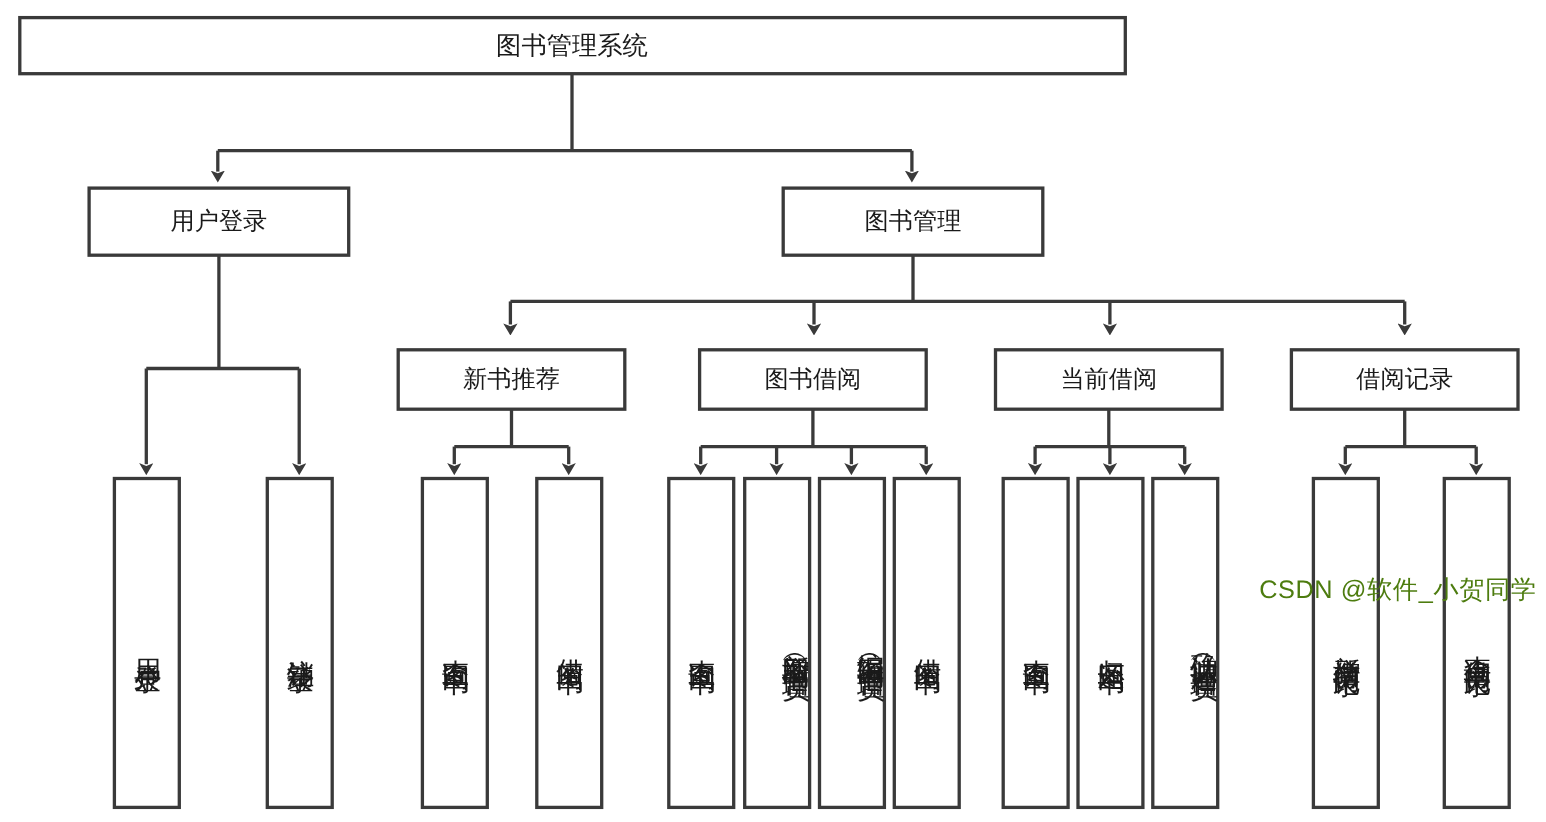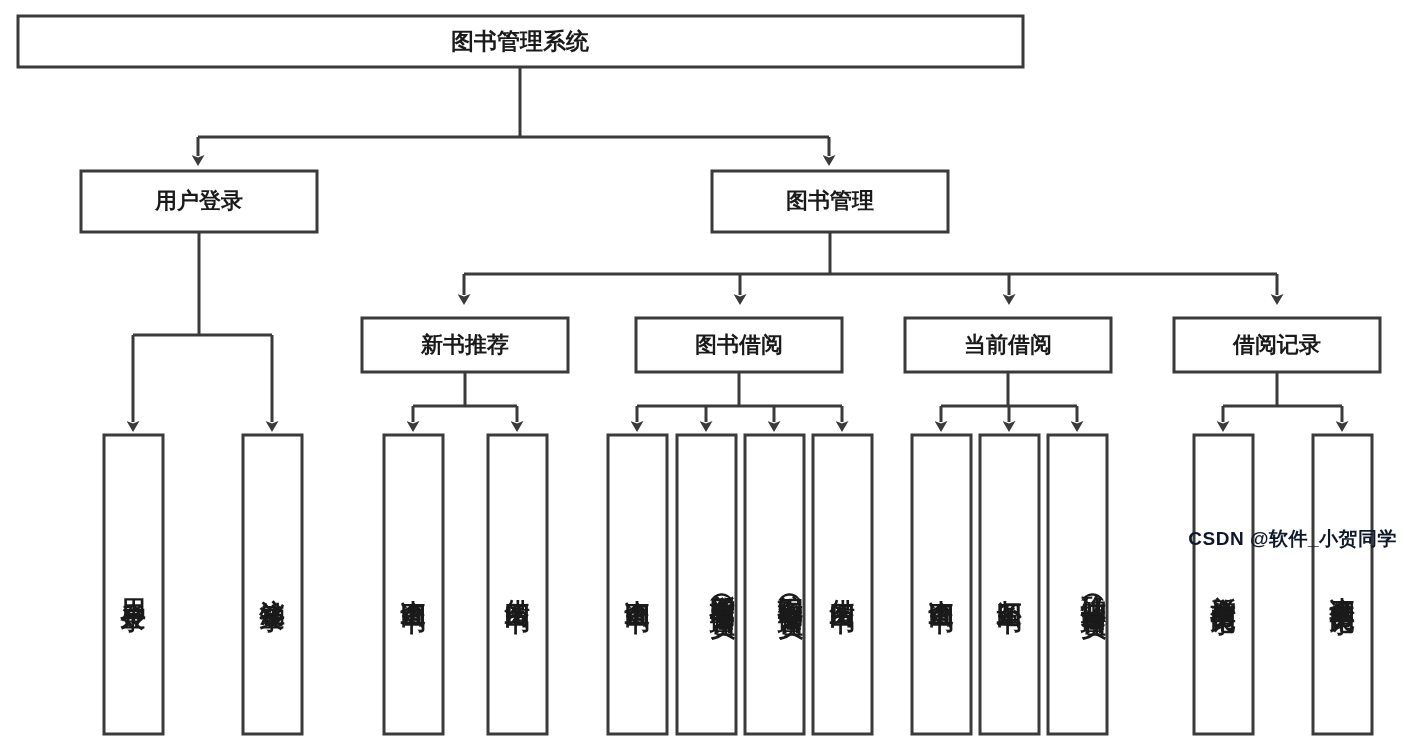--- a/index.html
+++ b/index.html
@@ -11,21 +11,20 @@
     width: 1405px;
     height: 747px;
     font-family: "Liberation Sans", "DejaVu Sans", sans-serif;
     overflow: hidden;
   }
   #diagram-root {
     position: relative;
     width: 1405px;
     height: 558px;
     background: #ffffff;
-    font-weight: bold;
   }
   svg#tree-svg {
     position: absolute;
     left: 0;
     top: 0;
     width: 1405px;
     height: 747px;
     display: block;
   }
   .node-box {
@@ -64,22 +63,22 @@
     color: #1a1a1a;
     white-space: nowrap;
     text-align: center;
     pointer-events: none;
   }
   .watermark {
     position: absolute;
     right: 8px;
     bottom: 6px;
     font-family: "Liberation Sans", "DejaVu Sans", sans-serif;
-    font-size: 19px;
-    color: #0f172a;
+    font-size: 23px;
+    color: #4d7c0f;
     letter-spacing: 0.5px;
     white-space: nowrap;
     margin-left: 39px;
   }
 </style>
 </head>
 <body>
 
 <div id="diagram-root">
 

